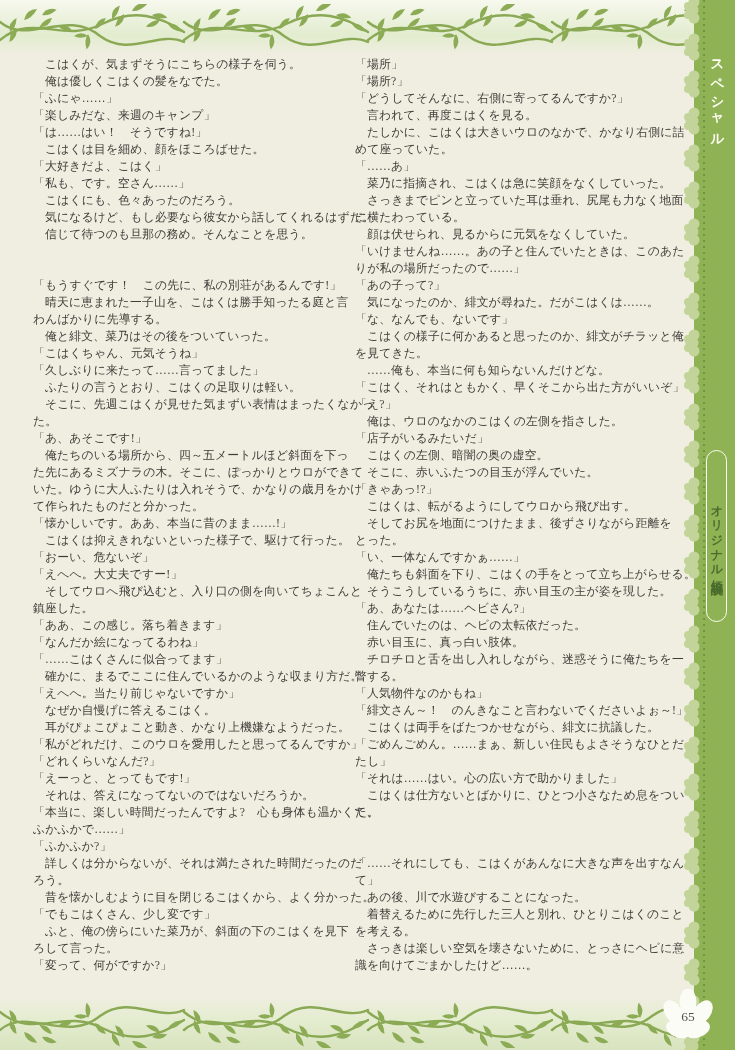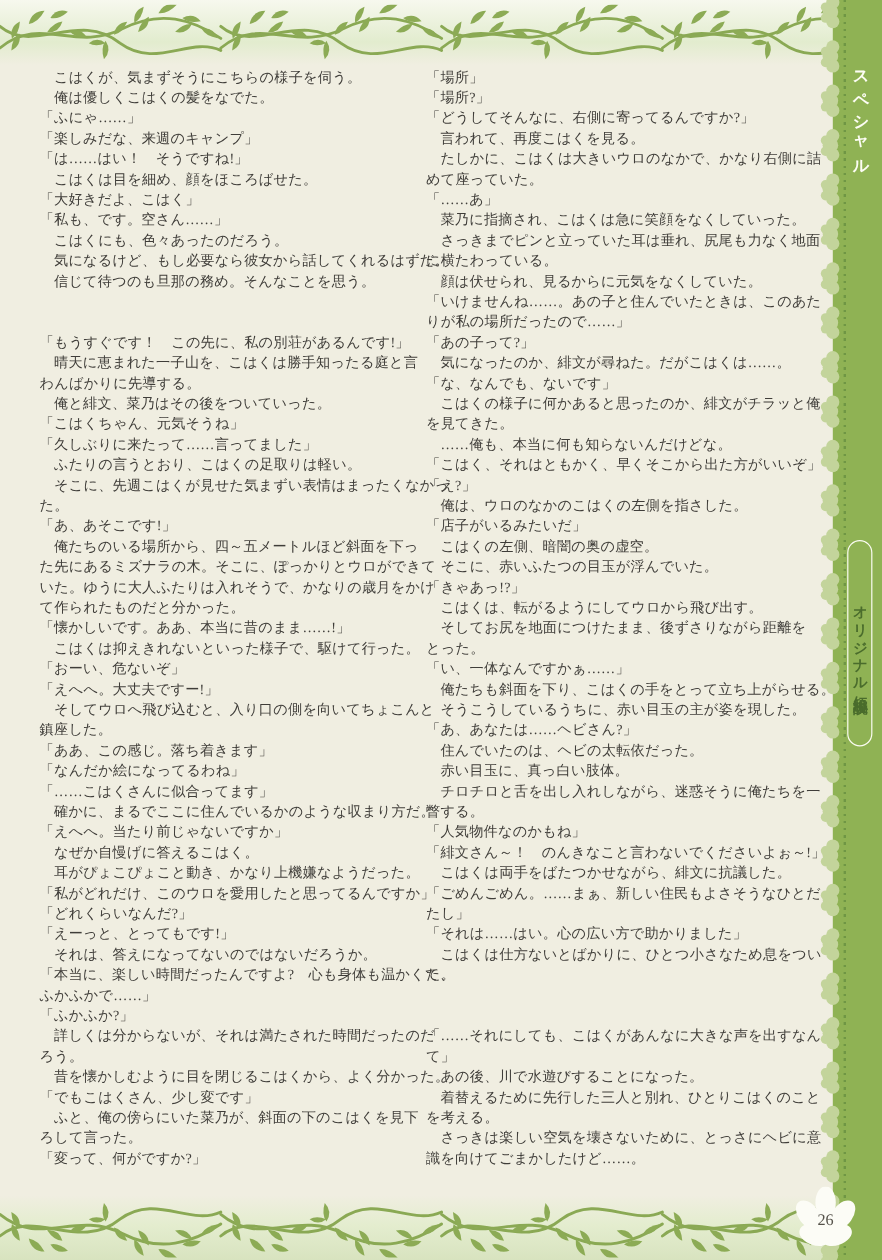--- a/index.html
+++ b/index.html
@@ -253,16 +253,16 @@
     <svg width="56" height="56" viewBox="-28 -28 56 56">
       <g>
         <ellipse class="petal" cx="0" cy="-15" rx="8.5" ry="13.5"></ellipse>
         <ellipse class="petal" cx="14.3" cy="-4.6" rx="8.5" ry="13.5" transform="rotate(72)"></ellipse>
         <ellipse class="petal" cx="8.8" cy="12.1" rx="8.5" ry="13.5" transform="rotate(144)"></ellipse>
         <ellipse class="petal" cx="-8.8" cy="12.1" rx="8.5" ry="13.5" transform="rotate(216)"></ellipse>
         <ellipse class="petal" cx="-14.3" cy="-4.6" rx="8.5" ry="13.5" transform="rotate(288)"></ellipse>
         <circle class="petal" cx="0" cy="0" r="10"></circle>
       </g>
     </svg>
-    <span class="pagenum">26</span>
+    <span class="pagenum">65</span>
   </div>
 
 </div>
 
 </body></html>

